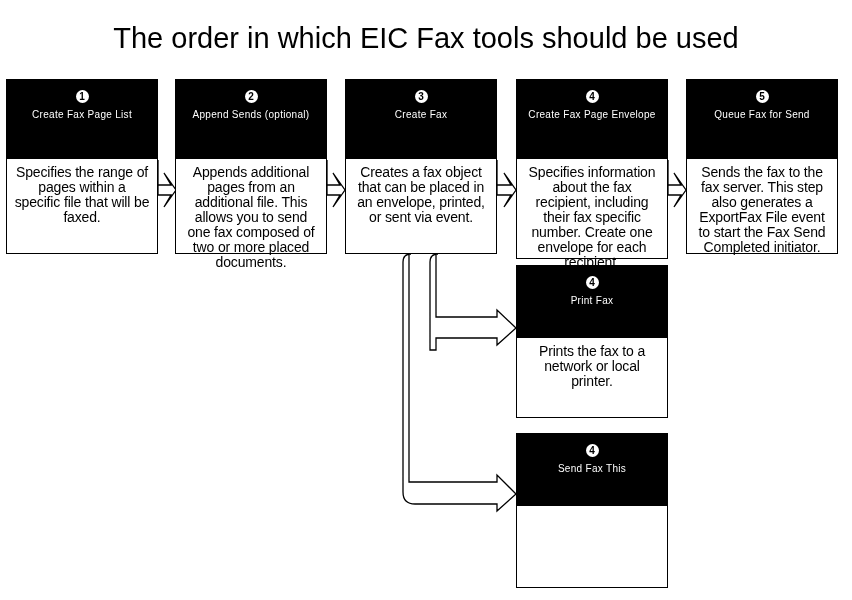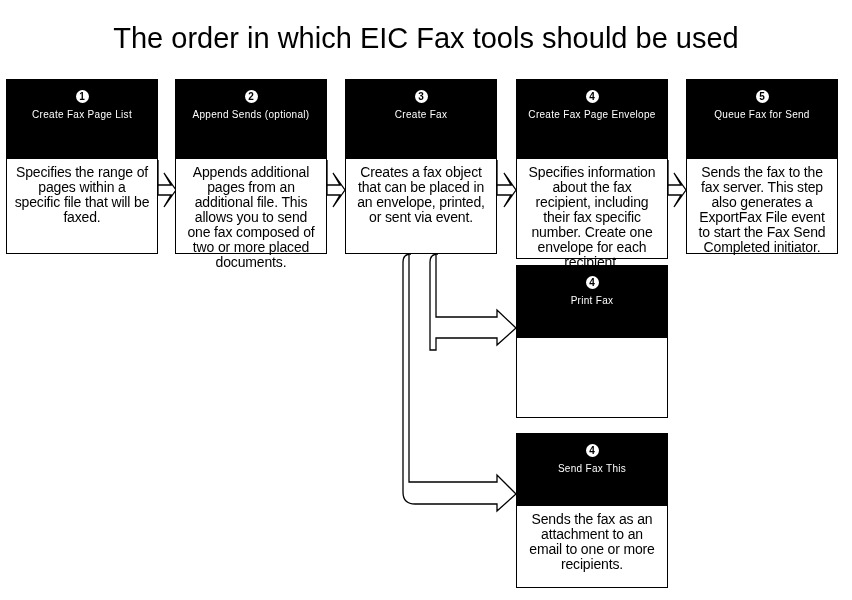--- a/index.html
+++ b/index.html
@@ -168,23 +168,23 @@
       <div class="node-title">Queue Fax for Send</div>
     </div>
     <div class="node-body">Sends the fax to the fax server. This step also generates a ExportFax File event to start the Fax Send Completed initiator.</div>
   </div>
 
   <div class="node" style="left:516px; top:265px; width:152px; height:153px;">
     <div class="node-head" style="height:72px;">
       <div class="badge">4</div>
       <div class="node-title">Print Fax</div>
     </div>
+    <div class="node-body">Prints the fax to a network or local printer.</div>
   </div>
 
   <div class="node" style="left:516px; top:433px; width:152px; height:155px;">
     <div class="node-head" style="height:72px;">
       <div class="badge">4</div>
       <div class="node-title">Send Fax This</div>
     </div>
-    <div class="node-body">Sends the fax as an attachment to an email to one or more recipients.</div>
   </div>
 
 </div>
 
 </body></html>

